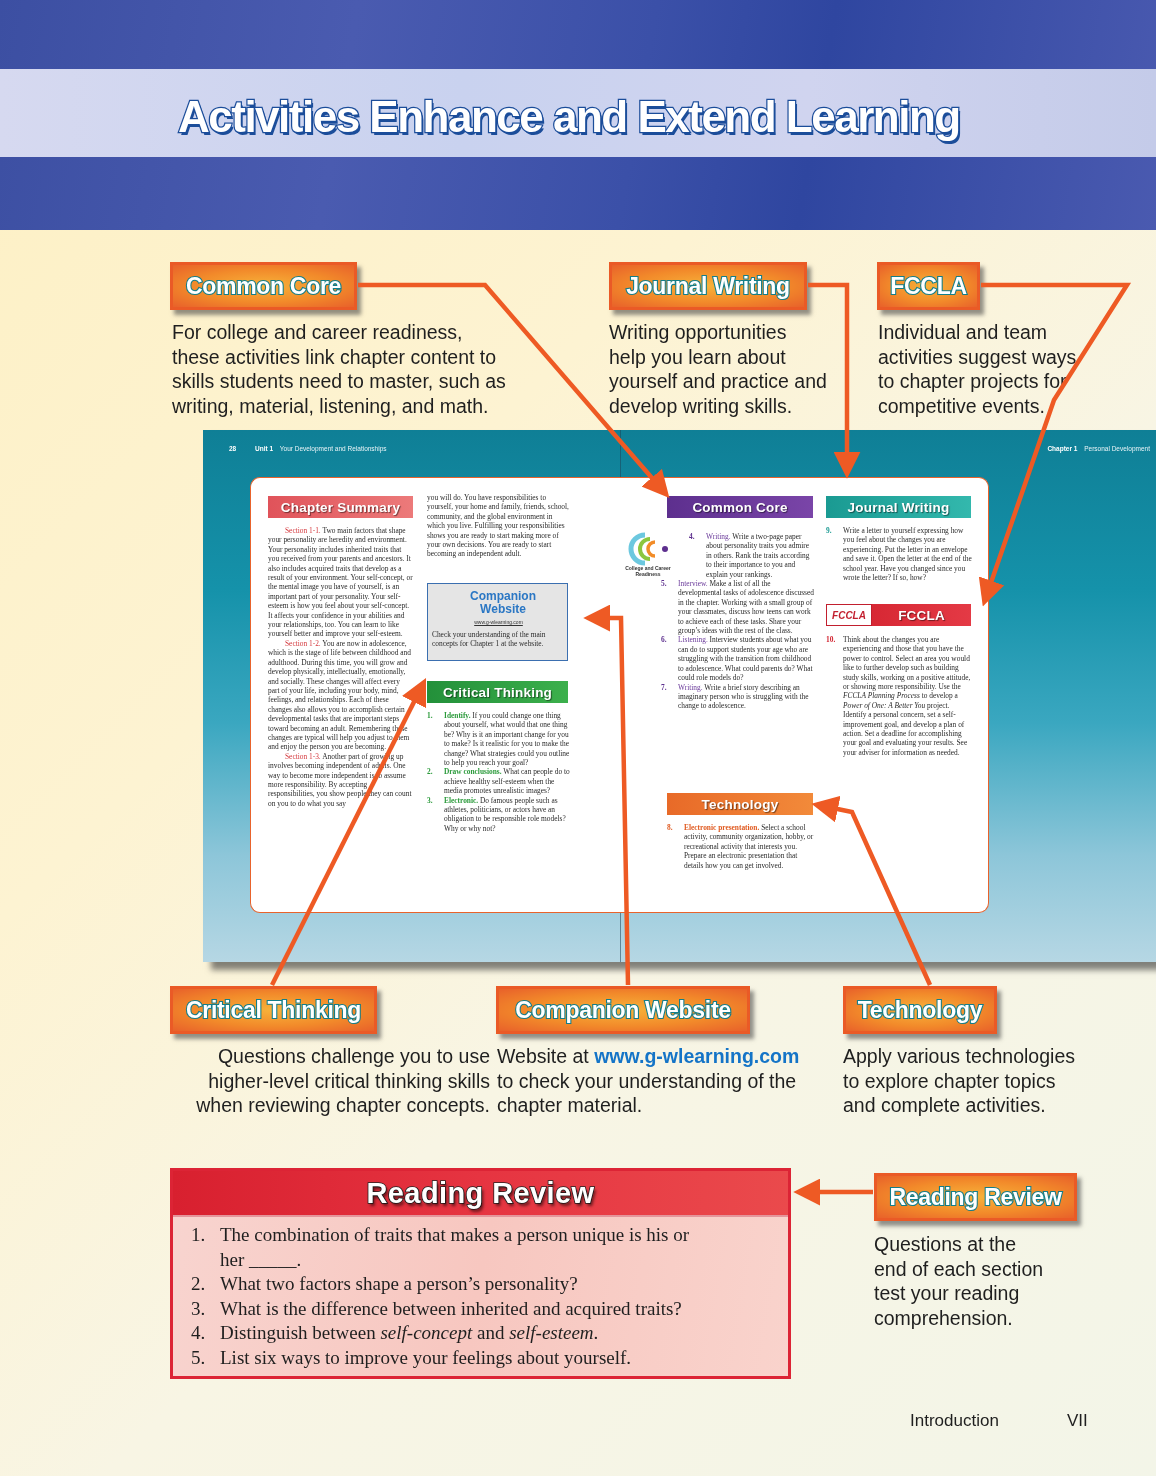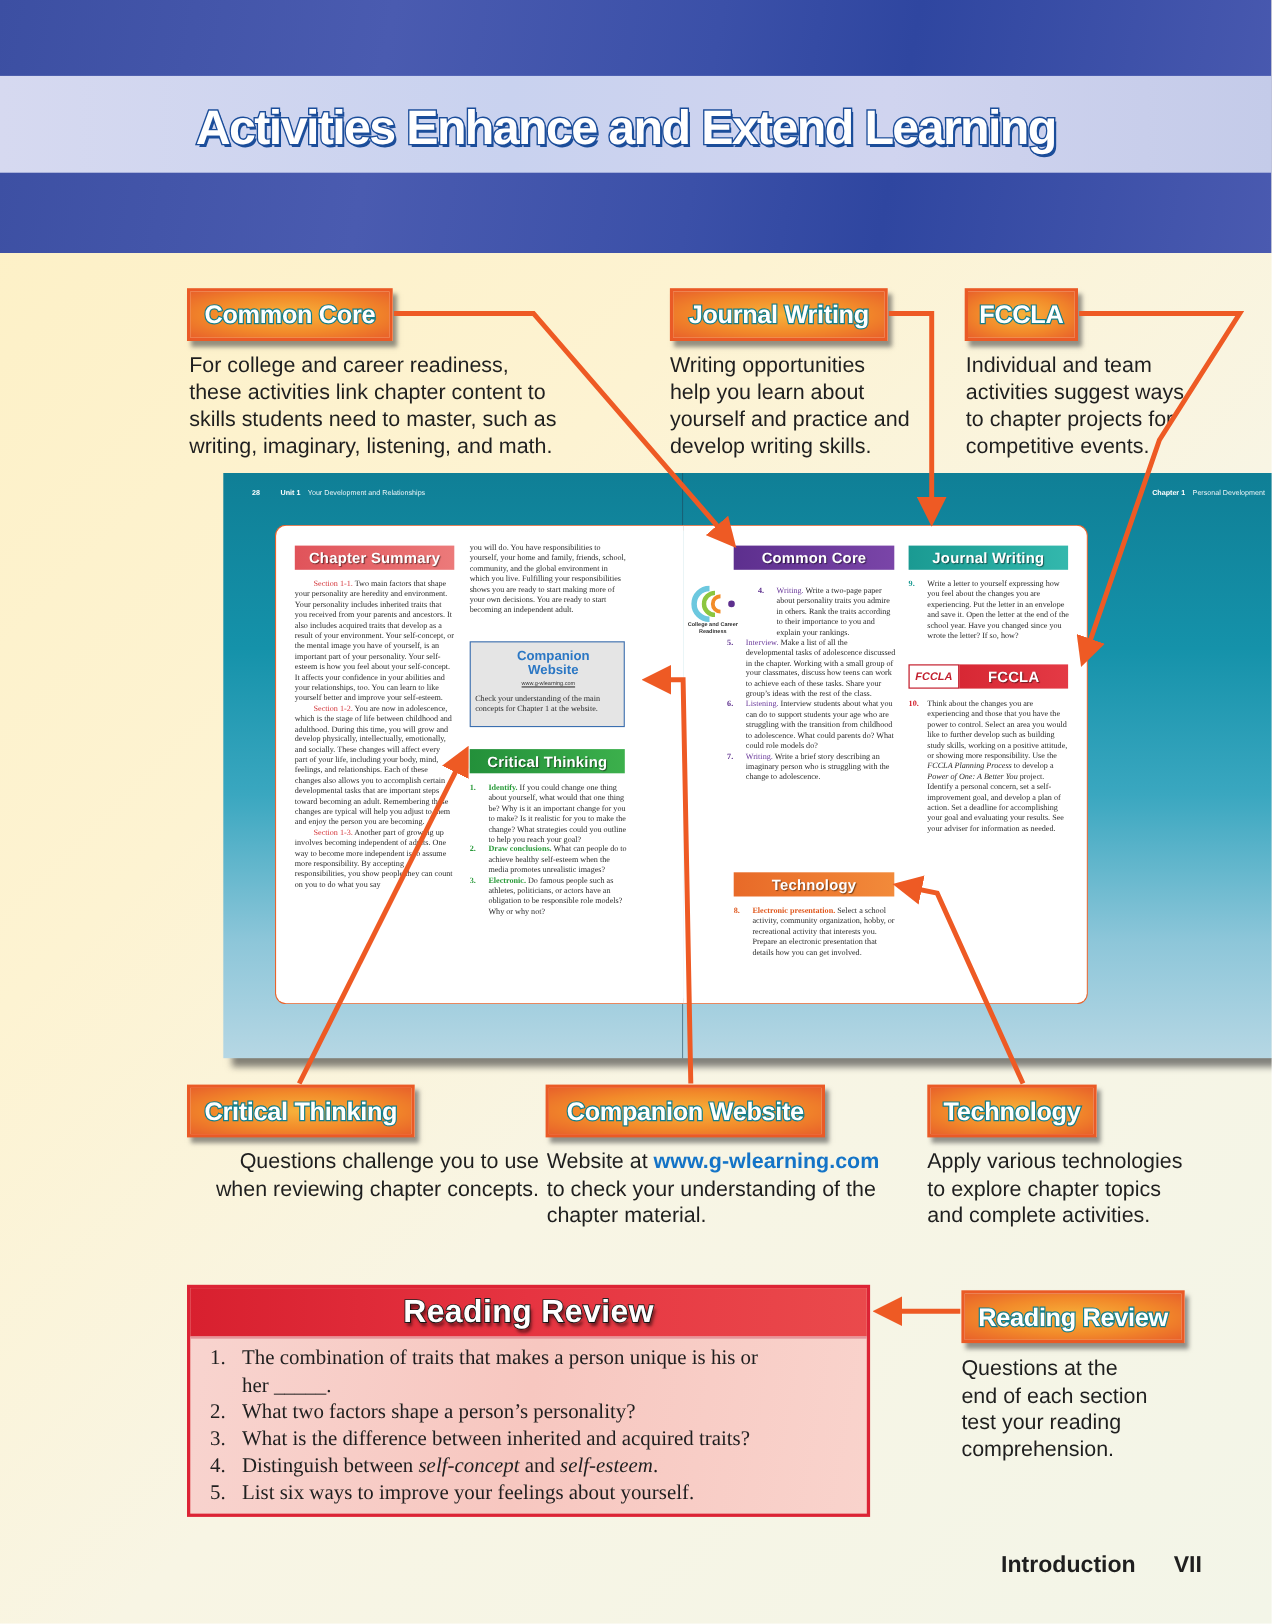--- a/index.html
+++ b/index.html
@@ -100,39 +100,39 @@
   .rr-head span {
     font-weight: bold; font-size: 29px; color: #fff; letter-spacing: 0.4px;
     -webkit-text-stroke: 1.6px #222; paint-order: stroke fill;
     text-shadow: 2px 3px 3px rgba(0,0,0,0.55);
   }
   .rr-list { position: absolute; left: 18px; top: 52px; width: 590px; font-family: "Liberation Serif", serif; font-size: 19px; line-height: 24.5px; color: #1f1f1f; }
   .rr-item { display: flex; }
   .rr-item .n { width: 29px; flex-shrink: 0; }
   .rr-item i { font-style: italic; }
   
-  .footer { position: absolute; top: 1411px; font-weight: bold; font-size: 21px; color: #1f1f1f; }
+  .footer { position: absolute; top: 1411px; font-weight: normal; font-size: 17px; color: #1f1f1f; }
   
   svg.arrows { position: absolute; left: 0; top: 0; width: 1156px; height: 1476px; pointer-events: none; }
 </style>
 </head>
 <body>
 
 <div class="header"></div>
 <div class="header-strip"></div>
 <div class="header-title">Activities Enhance and Extend Learning</div>
 
 <div class="callout-label" style="left:170px;top:262px;width:187px;">
   <span>Common Core</span>
 </div>
 <div class="callout-desc" style="left:172px;top:320px;width:420px;">
   <div>For college and career readiness,</div>
   <div>these activities link chapter content to</div>
   <div>skills students need to master, such as</div>
-  <div>writing, imaginary, listening, and math.</div>
+  <div>writing, material, listening, and math.</div>
 </div>
 
 <div class="callout-label" style="left:609px;top:262px;width:198px;">
   <span>Journal Writing</span>
 </div>
 <div class="callout-desc" style="left:609px;top:320px;width:240px;">
   <div>Writing opportunities</div>
   <div>help you learn about</div>
   <div>yourself and practice and</div>
   <div>develop writing skills.</div>
@@ -259,20 +259,21 @@
         </div>
     </div>
   </div>
 </div>
 
 <div class="callout-label" style="left:170px;top:986px;width:207px;">
   <span>Critical Thinking</span>
 </div>
 <div class="callout-desc" style="left:170px;top:1044px;width:320px;text-align:right;">
   <div>Questions challenge you to use</div>
+  <div>higher-level critical thinking skills</div>
   <div>when reviewing chapter concepts.</div>
 </div>
 
 <div class="callout-label" style="left:496px;top:986px;width:254px;">
   <span>Companion Website</span>
 </div>
 <div class="callout-desc" style="left:497px;top:1044px;width:330px;">
   <div><span>Website at </span><span class="url">www.g-wlearning.com</span></div>
   <div>to check your understanding of the</div>
   <div>chapter material.</div>

